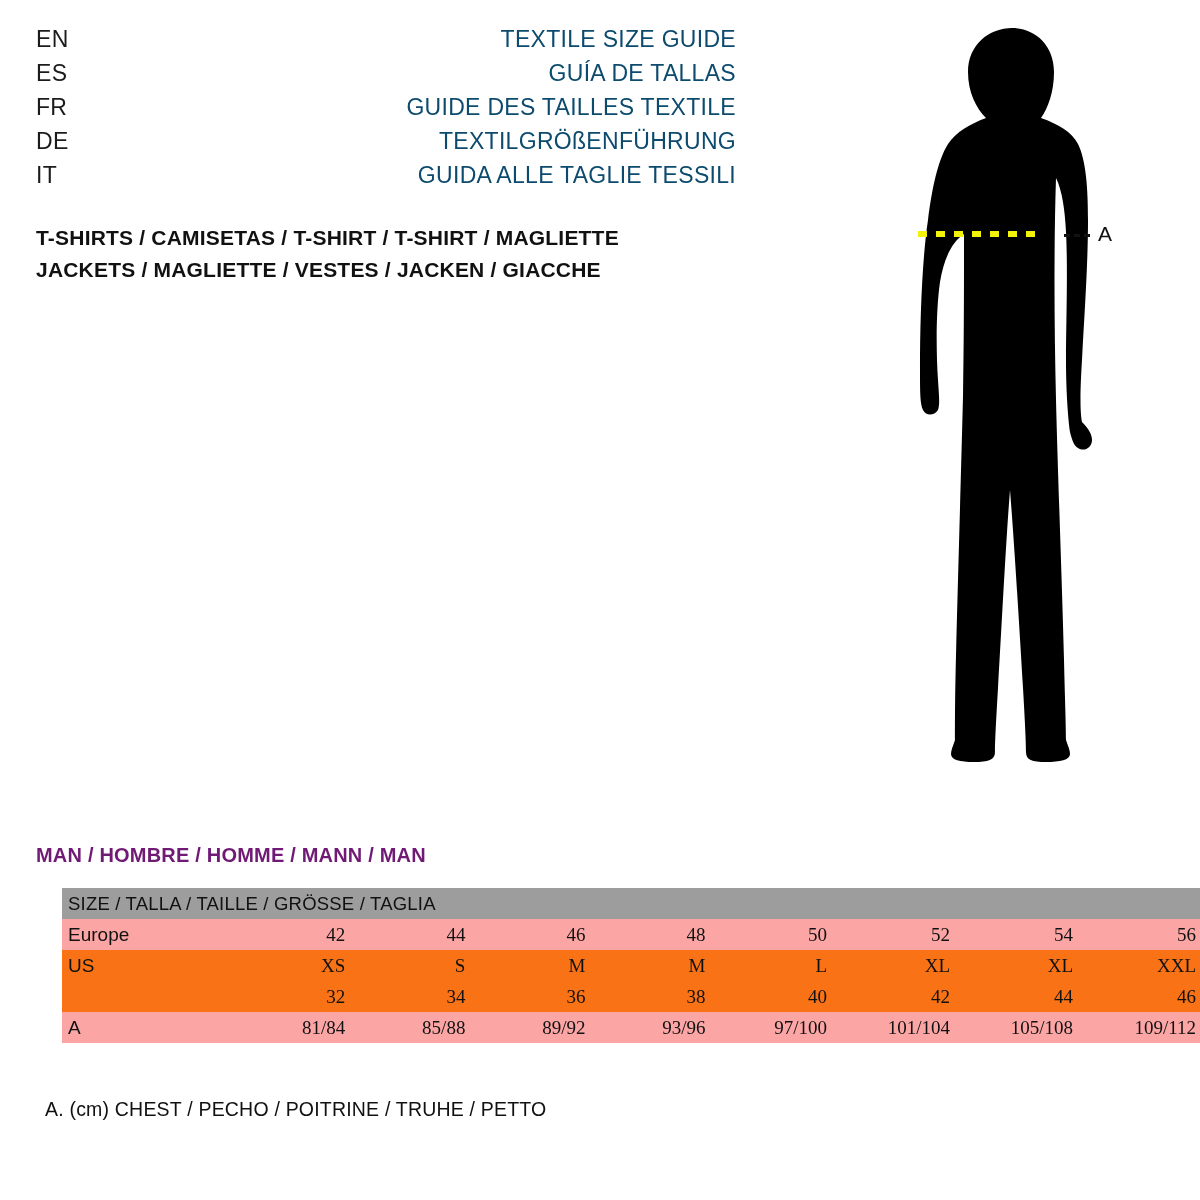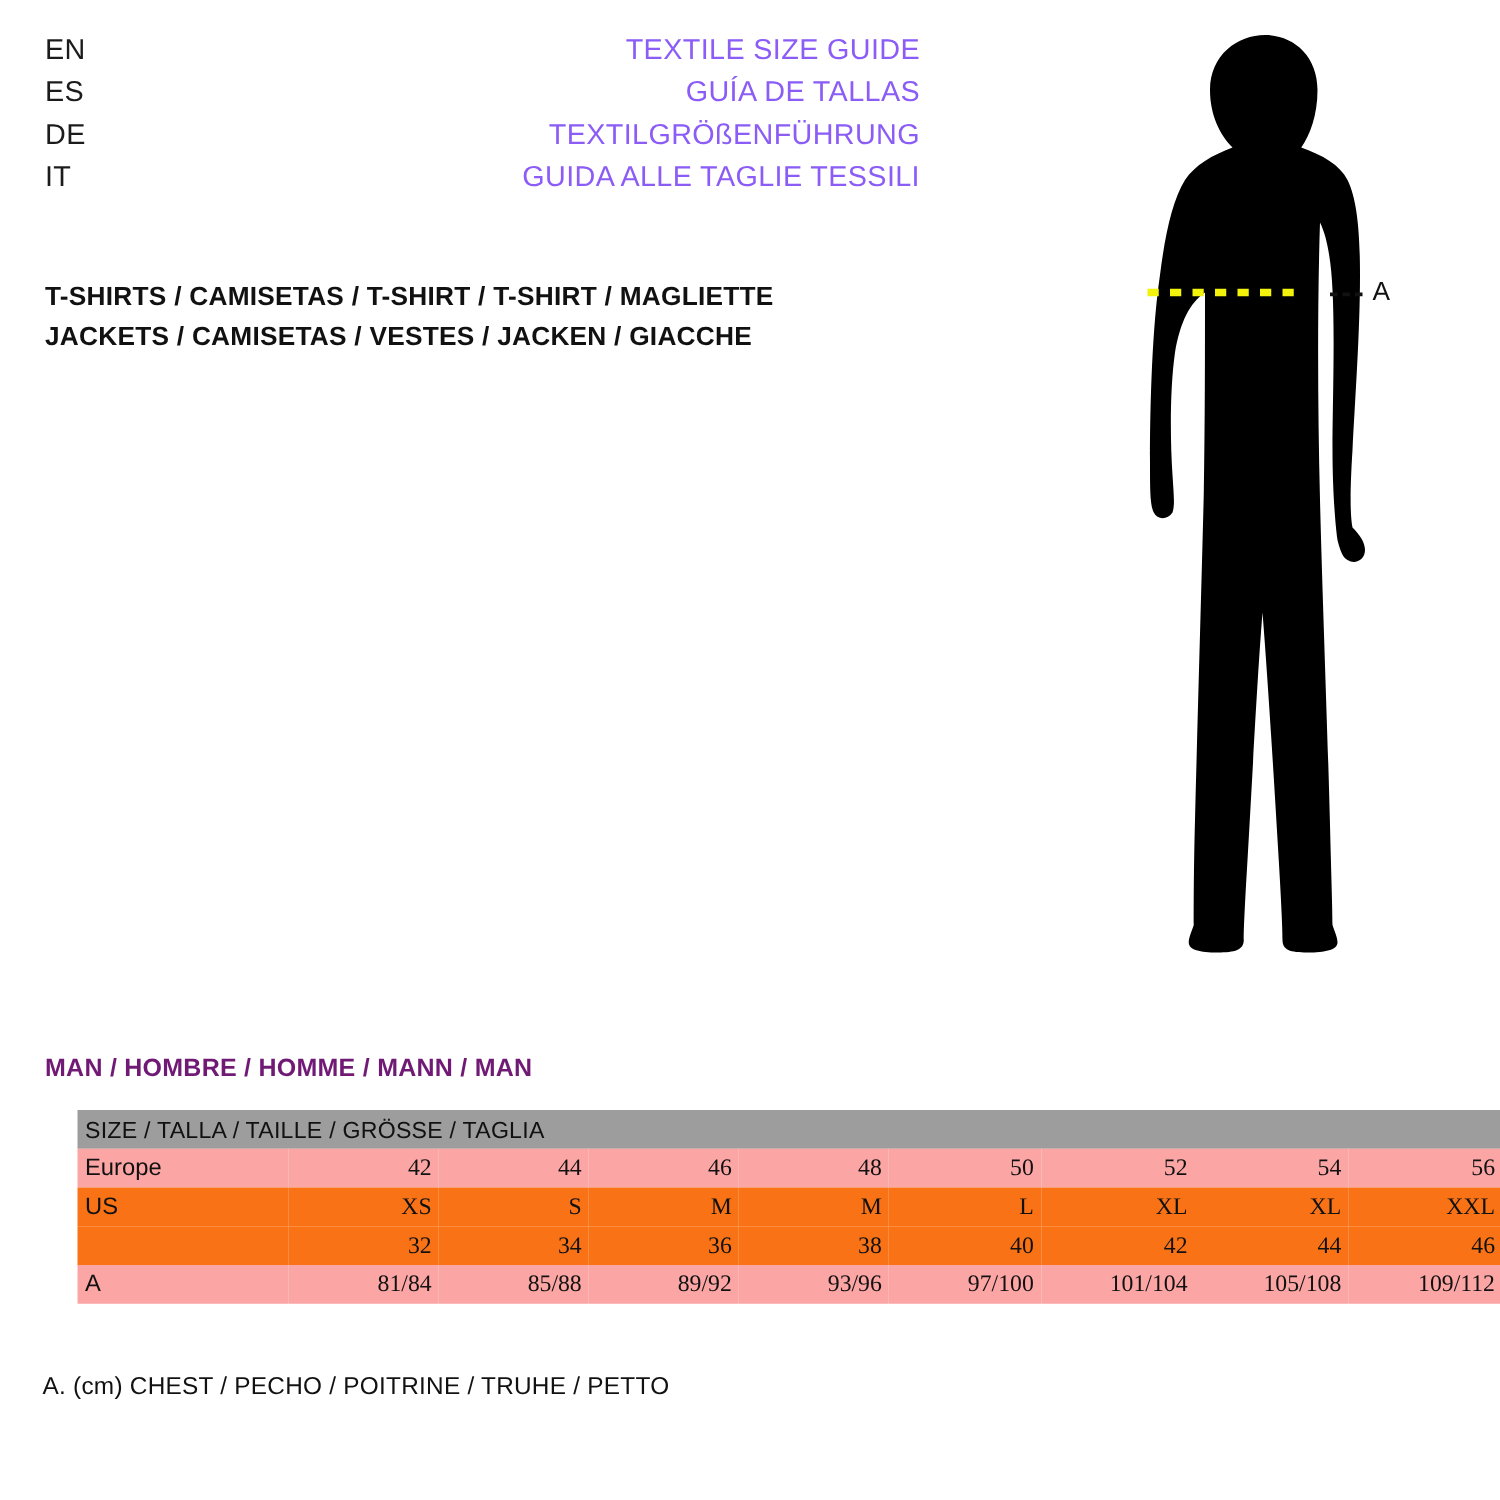--- a/index.html
+++ b/index.html
@@ -30,21 +30,21 @@
     font-size: 23px;
     letter-spacing: 0.3px;
     justify-content: space-between;
   }
   .lang-code {
     width: 80px;
     flex: 0 0 80px;
     color: #1b1b1b;
   }
   .lang-text {
-    color: #8b5cf6;
+    color: #0c4a6e;
   }
 
   
   .categories {
     position: absolute;
     left: 36px;
     top: 222px;
     width: 800px;
   }
   .cat-line {
@@ -128,52 +128,56 @@
     padding-left: 12px;
   }
   td.val {
     width: 120px;
     text-align: right;
     font-family: Liberation Serif, serif;
   }
 
   .footnote {
     position: absolute;
-    left: 34px;
+    left: 45px;
     top: 1098px;
     font-size: 19.5px;
     color: #111111;
     letter-spacing: 0.2px;
   }
 </style>
 </head>
 <body>
 
 <div class="lang-block">
   <div class="lang-row">
     <span class="lang-code">EN</span>
     <span class="lang-text">TEXTILE SIZE GUIDE</span>
   </div>
   <div class="lang-row">
     <span class="lang-code">ES</span>
     <span class="lang-text">GUÍA DE TALLAS</span>
   </div>
   <div class="lang-row">
+    <span class="lang-code">FR</span>
+    <span class="lang-text">GUIDE DES TAILLES TEXTILE</span>
+  </div>
+  <div class="lang-row">
     <span class="lang-code">DE</span>
     <span class="lang-text">TEXTILGRÖßENFÜHRUNG</span>
   </div>
   <div class="lang-row">
     <span class="lang-code">IT</span>
     <span class="lang-text">GUIDA ALLE TAGLIE TESSILI</span>
   </div>
 </div>
 
 <div class="categories">
   <div class="cat-line">T-SHIRTS / CAMISETAS / T-SHIRT / T-SHIRT / MAGLIETTE</div>
-  <div class="cat-line">JACKETS / CAMISETAS / VESTES / JACKEN / GIACCHE</div>
+  <div class="cat-line">JACKETS / MAGLIETTE / VESTES / JACKEN / GIACCHE</div>
 </div>
 
 <div class="figure-wrap">
   <svg width="360" height="780" viewBox="0 0 360 780" xmlns="http://www.w3.org/2000/svg">
     <path fill="#000000" d="
       M 148 52
       C 148 24, 170 8, 192 8
       C 214 8, 234 24, 234 52
       C 234 72, 228 88, 221 98
       C 238 104, 252 112, 258 124

